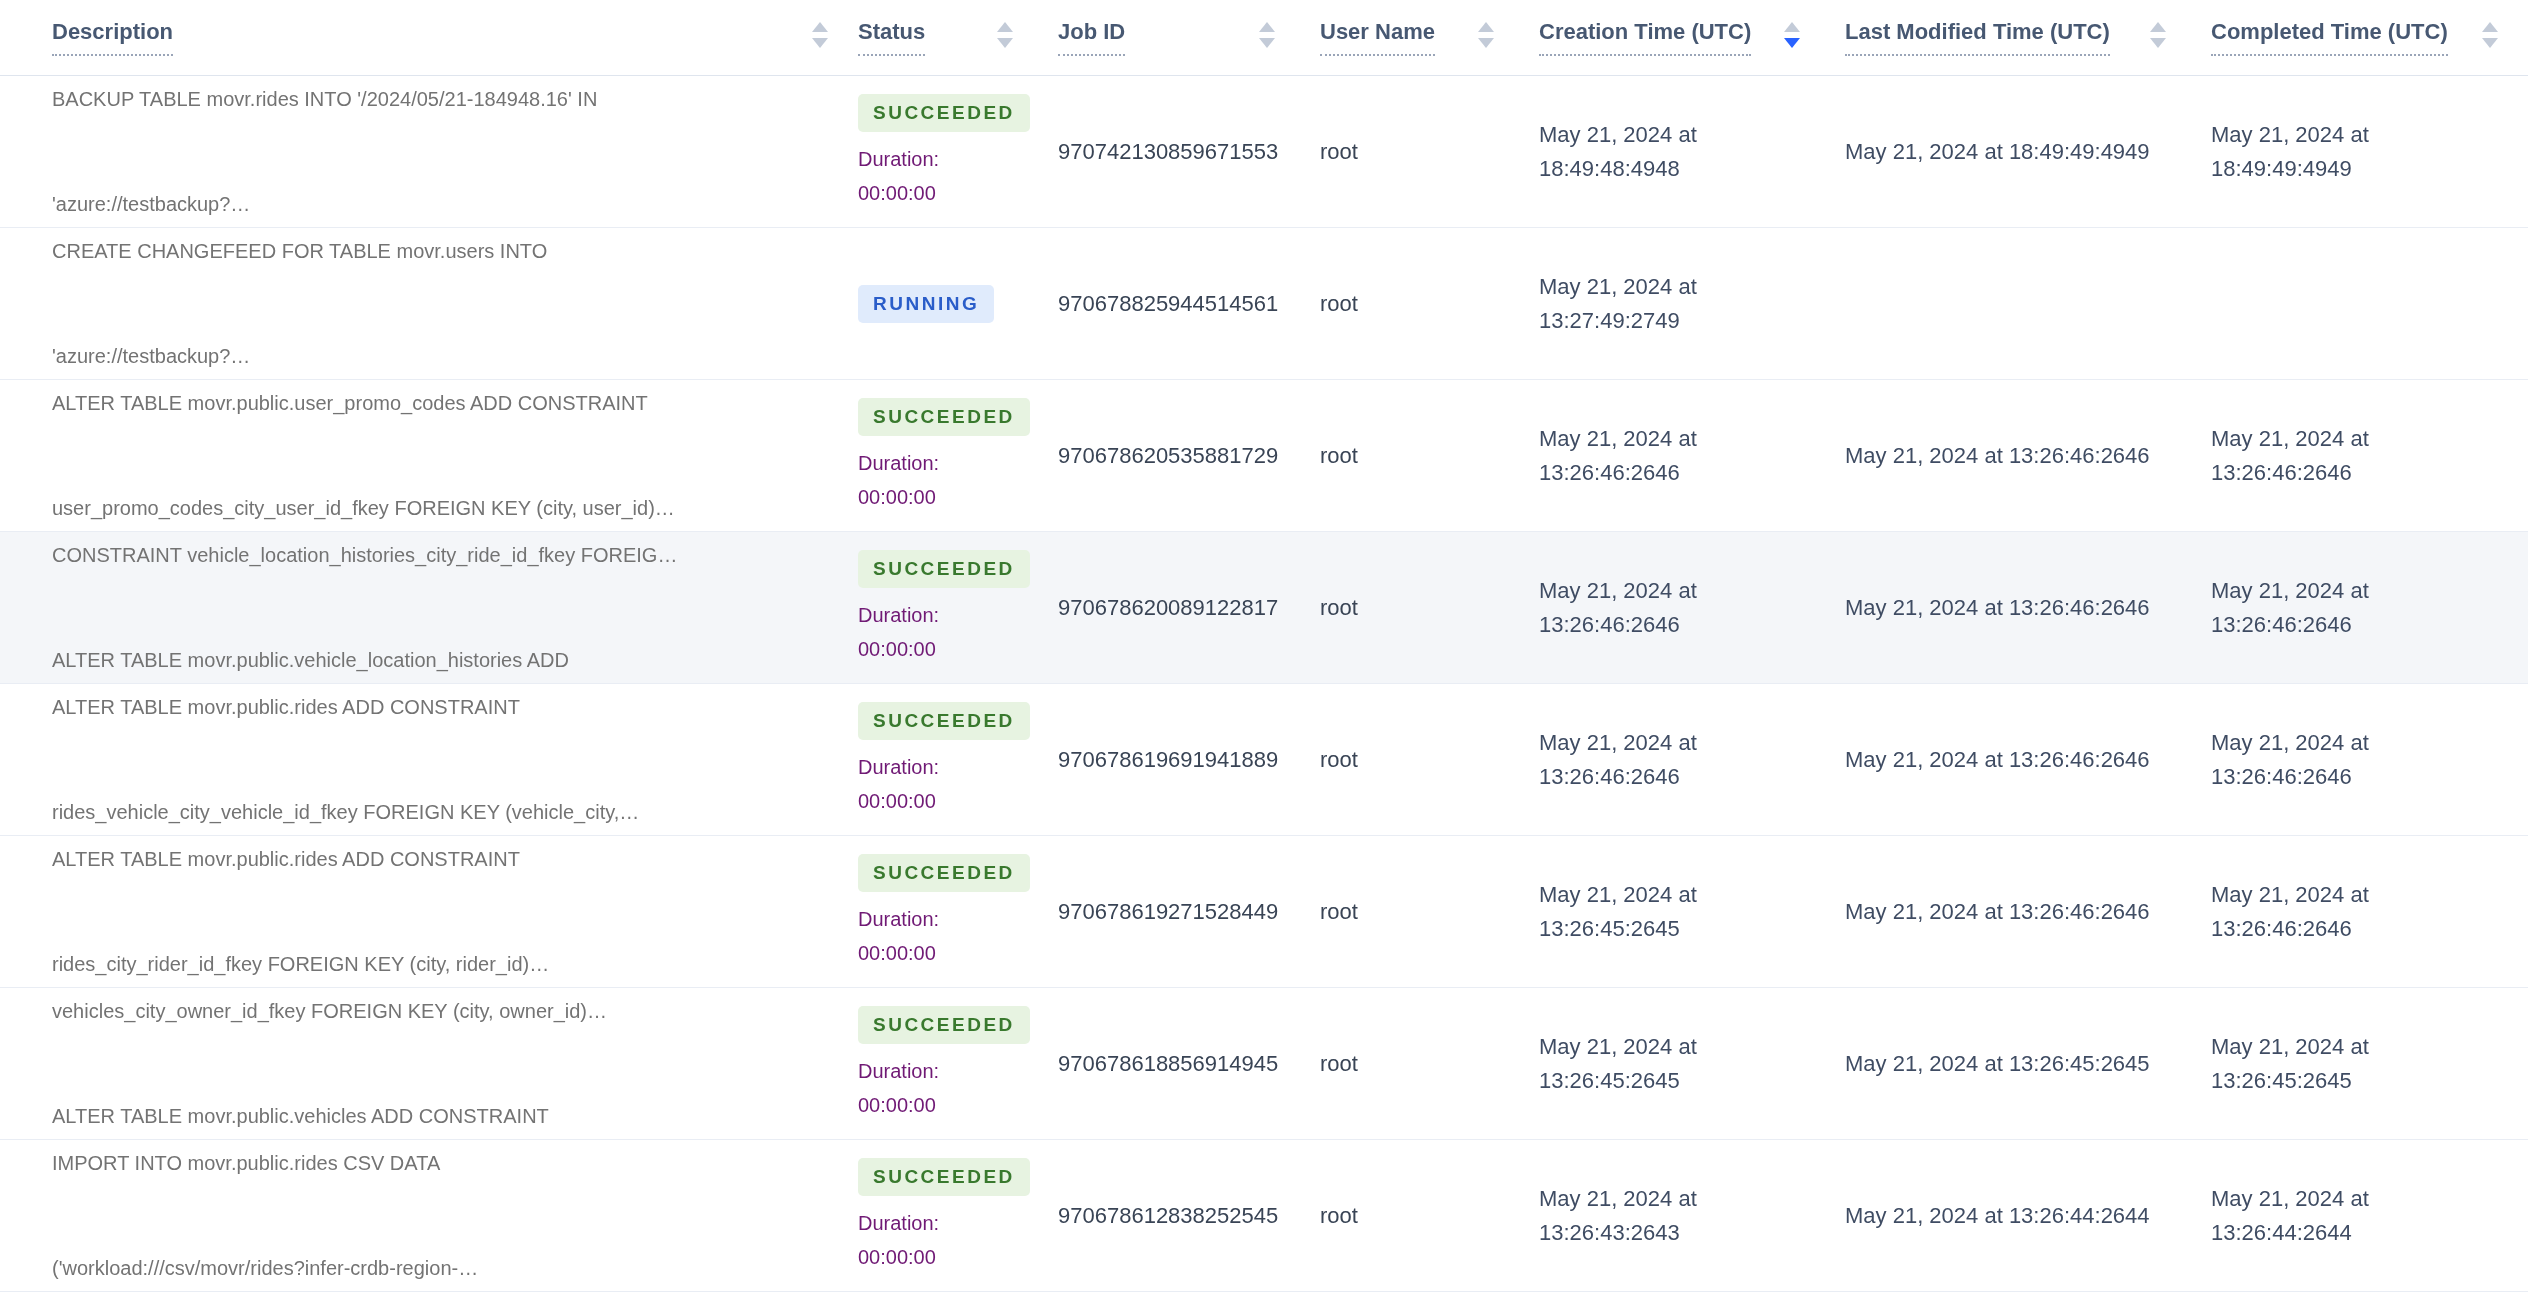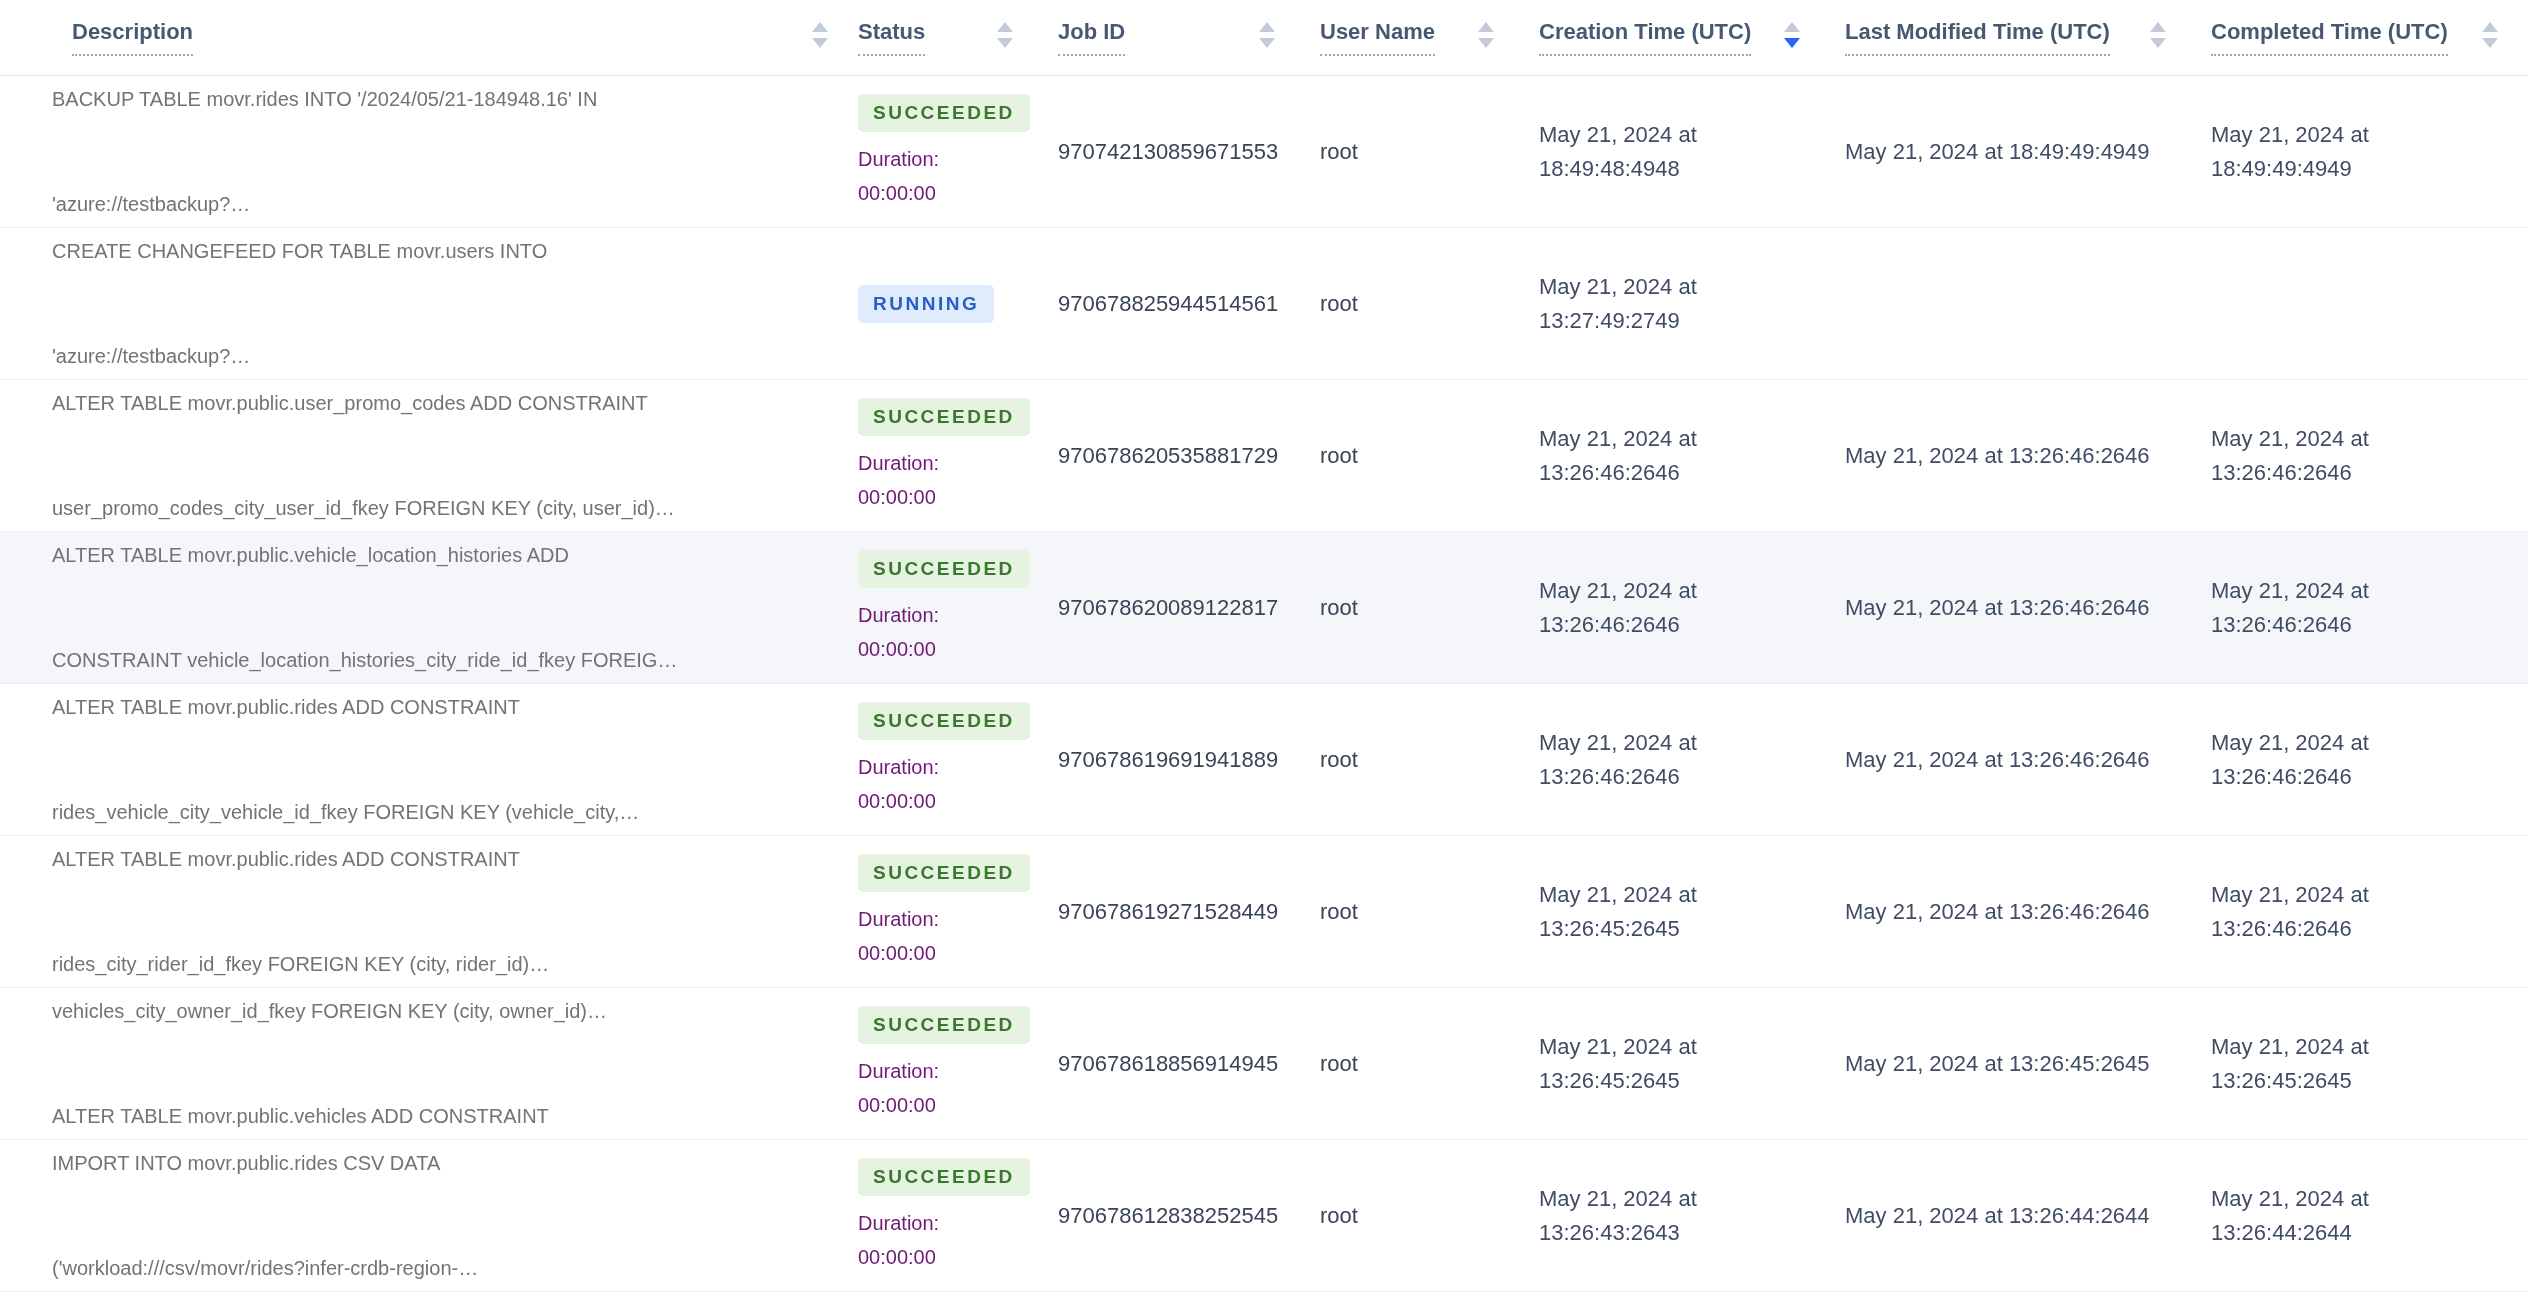--- a/index.html
+++ b/index.html
@@ -13,21 +13,21 @@
     grid-template-columns: 858px 200px 262px 219px 306px 366px 317px;
     width:2528px;
   }
 
   
   .header-row { height:76px; border-bottom:1px solid #dfe5ee; }
   .hcell {
     display:flex; align-items:center; justify-content:space-between;
     padding-right:45px; cursor:pointer;
   }
-  .hcell.desc-h   { padding-left:72px; padding-right:30px; }
+  .hcell.desc-h   { padding-left:52px; padding-right:30px; }
   .hcell.comp-h   { padding-right:30px; }
   .hlabel {
     font-size:22px; font-weight:700; color:#475872;
     padding-bottom:9px; border-bottom:2px dotted #9aa5b8;
     white-space:nowrap;
   }
   .sort { display:inline-flex; flex-direction:column; gap:6px; margin-top:-6px; }
   .tri-up   { width:0; height:0; border-left:8px solid transparent; border-right:8px solid transparent;
               border-bottom:10px solid #c3cbd8; }
   .tri-down { width:0; height:0; border-left:8px solid transparent; border-right:8px solid transparent;
@@ -220,22 +220,22 @@
       <div>
         <div class="time">May 21, 2024 at</div>
         <div class="time">13:26:46:2646</div>
       </div>
     </div>
   </div>
 
   <div class="grid-row row" data-highlight="true">
     <div class="cell desc-cell">
       <div class="mono">
+        <div>CONSTRAINT vehicle_location_histories_city_ride_id_fkey FOREIG…</div>
         <div>ALTER TABLE movr.public.vehicle_location_histories ADD</div>
-        <div>CONSTRAINT vehicle_location_histories_city_ride_id_fkey FOREIG…</div>
       </div>
     </div>
     <div class="cell">
       <div class="status-block">
         <span class="badge" data-status="SUCCEEDED">SUCCEEDED</span>
         <div class="dur">Duration:</div>
         <div class="dur">00:00:00</div>
       </div>
     </div>
     <div class="cell">

